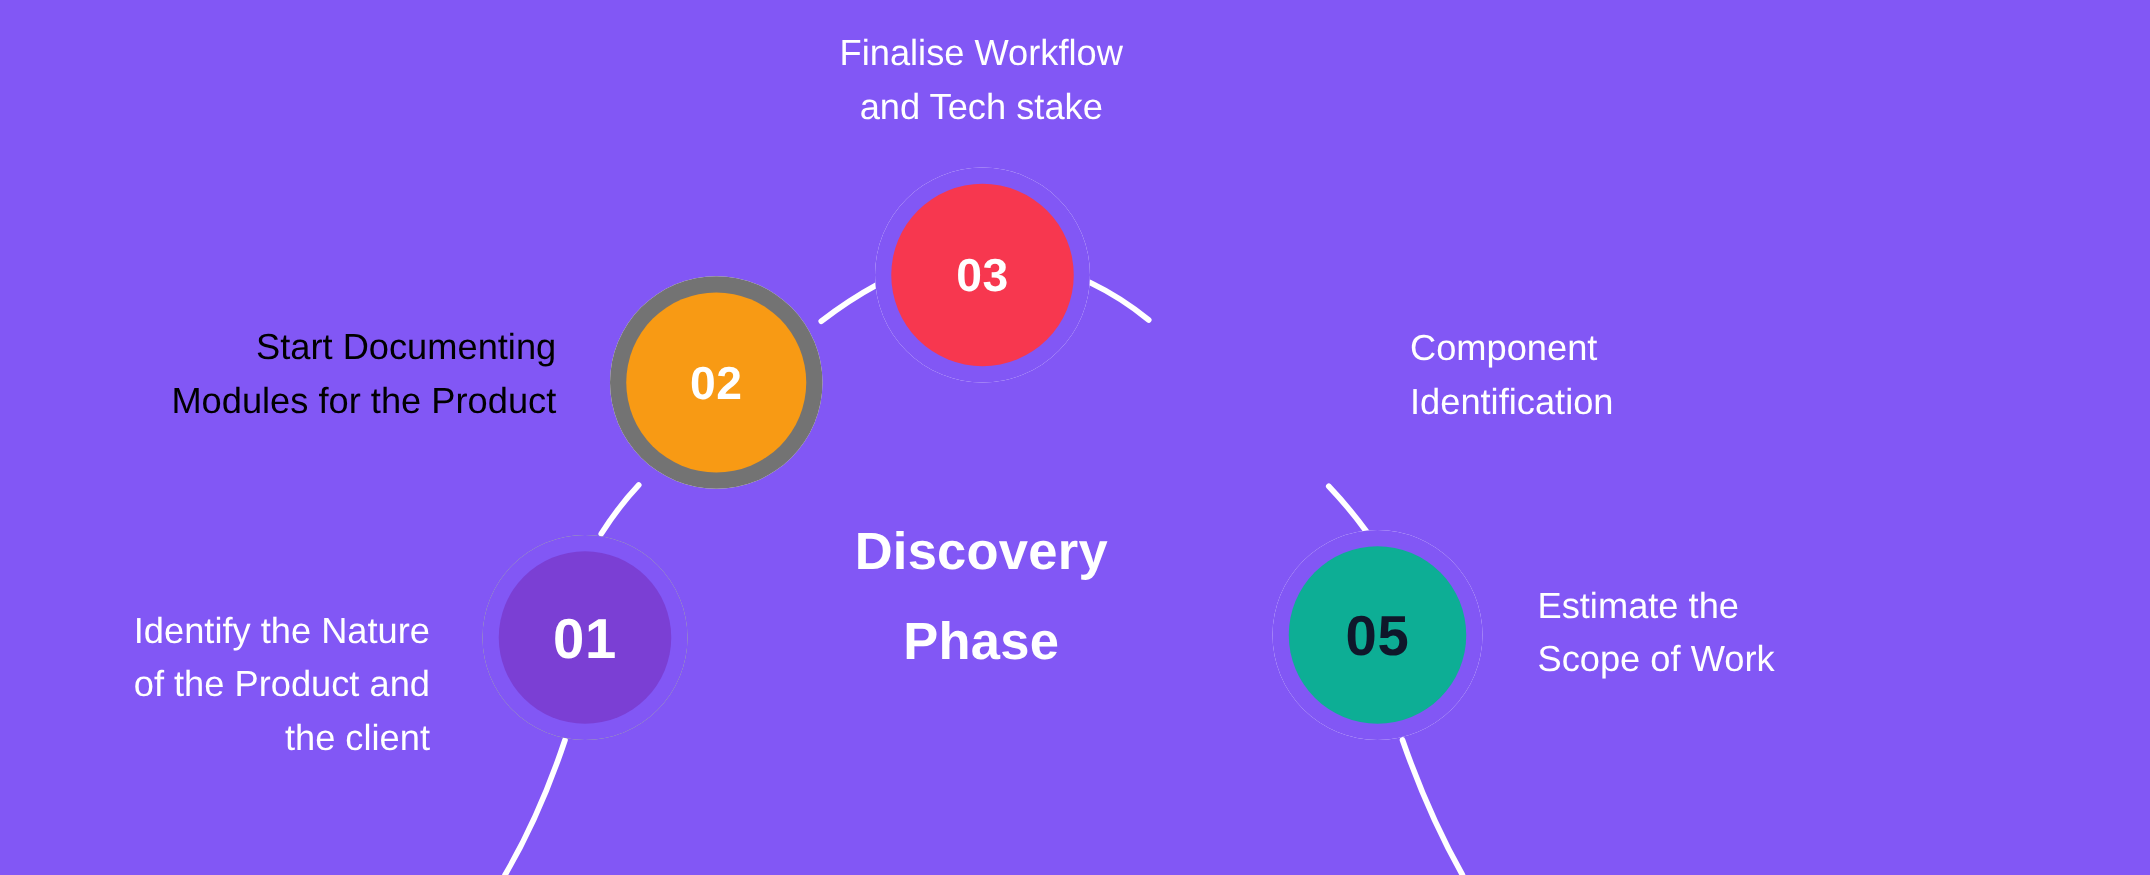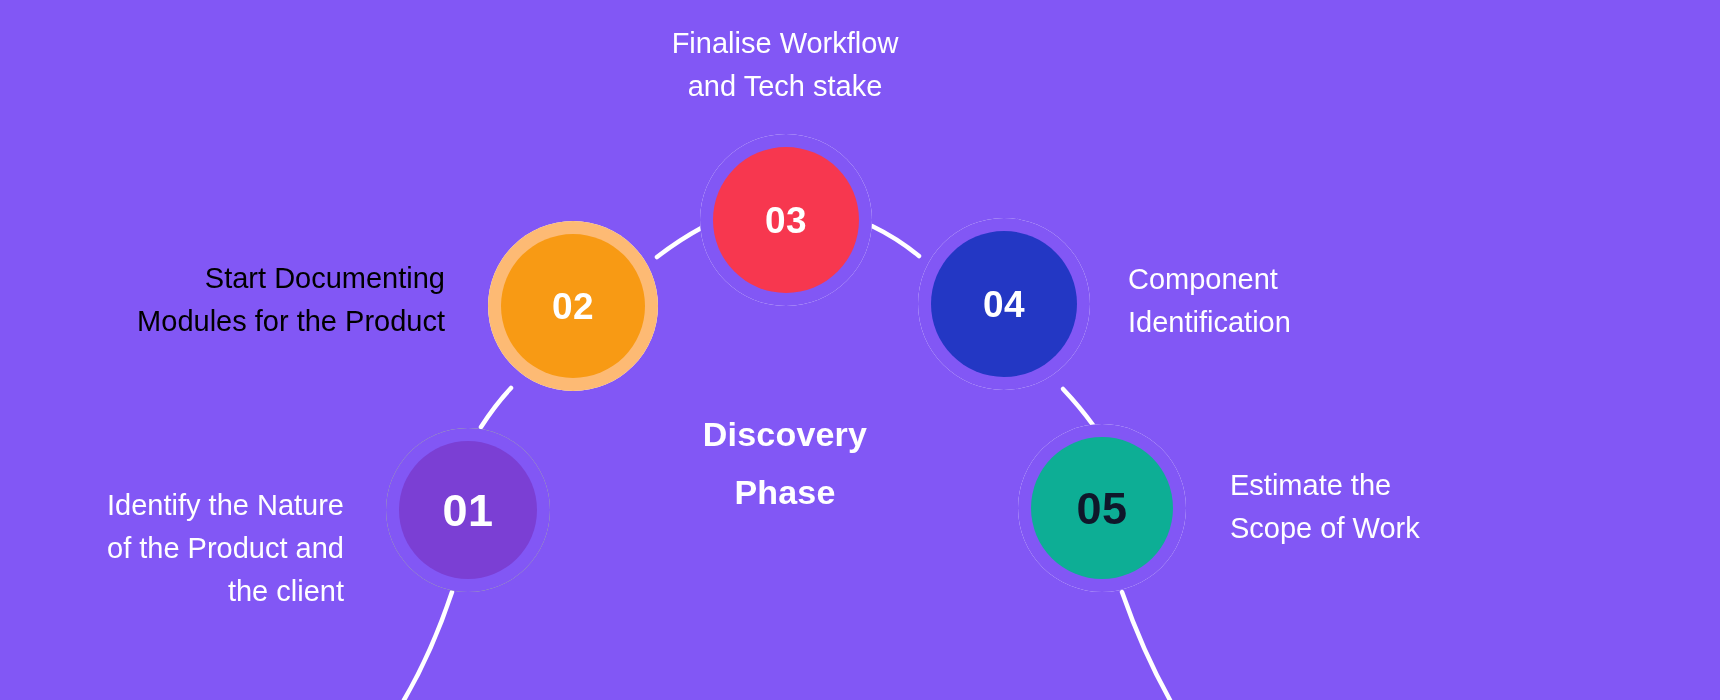--- a/index.html
+++ b/index.html
@@ -104,21 +104,21 @@
   #label-05 { left: 1230px; top: 464px; width: 340px; }
 
   
   #center-title {
     position: absolute;
     left: 620px;
     top: 405px;
     width: 330px;
     text-align: center;
     color: #FFFFFF;
-    font-size: 34px;
+    font-size: 42px;
     font-weight: bold;
     line-height: 1.72;
     white-space: pre-line;
     letter-spacing: 0.2px;
   }
 </style>
 </head>
 <body style="background: rgb(130, 87, 245);">
 
 <div id="stage" style="background: rgb(130, 87, 245);">
@@ -136,42 +136,35 @@
 
   <div class="node" id="node-01" style="background: #bef264;">
     <div class="gap" style="background: rgb(130, 87, 245);">
       <div class="disc" style="background: rgb(123, 63, 212);">
         <span class="num" style="color: rgb(255, 255, 255);">01</span>
       </div>
     </div>
   </div>
 
   <div class="node" id="node-02" style="background: rgb(255, 255, 255);">
-    <div class="gap" style="background: #fdba74;">
+    <div class="gap" style="background: #737373;">
       <div class="disc" style="background: rgb(248, 154, 20);">
         <span class="num" style="color: rgb(255, 255, 255);">02</span>
       </div>
     </div>
   </div>
 
   <div class="node" id="node-03" style="background: rgb(255, 255, 255);">
     <div class="gap" style="background: rgb(130, 87, 245);">
       <div class="disc" style="background: rgb(247, 55, 79);">
         <span class="num" style="color: rgb(255, 255, 255);">03</span>
       </div>
     </div>
   </div>
 
-  <div class="node" id="node-04" style="background: rgb(255, 255, 255);">
-    <div class="gap" style="background: rgb(130, 87, 245);">
-      <div class="disc" style="background: rgb(35, 55, 196);">
-        <span class="num" style="color: rgb(255, 255, 255);">04</span>
-      </div>
-    </div>
-  </div>
 
   <div class="node" id="node-05" style="background: rgb(255, 255, 255);">
     <div class="gap" style="background: rgb(130, 87, 245);">
       <div class="disc" style="background: rgb(13, 174, 149);">
         <span class="num" style="color: #0f172a;">05</span>
       </div>
     </div>
   </div>
 
   <div class="label right-align" id="label-01" style="color: rgb(255, 255, 255); margin-top: 44px;">Identify the Nature

